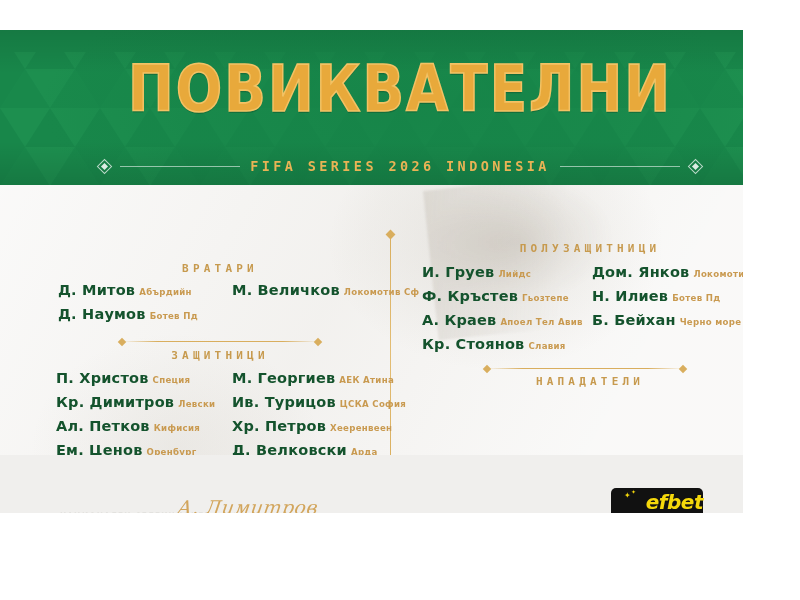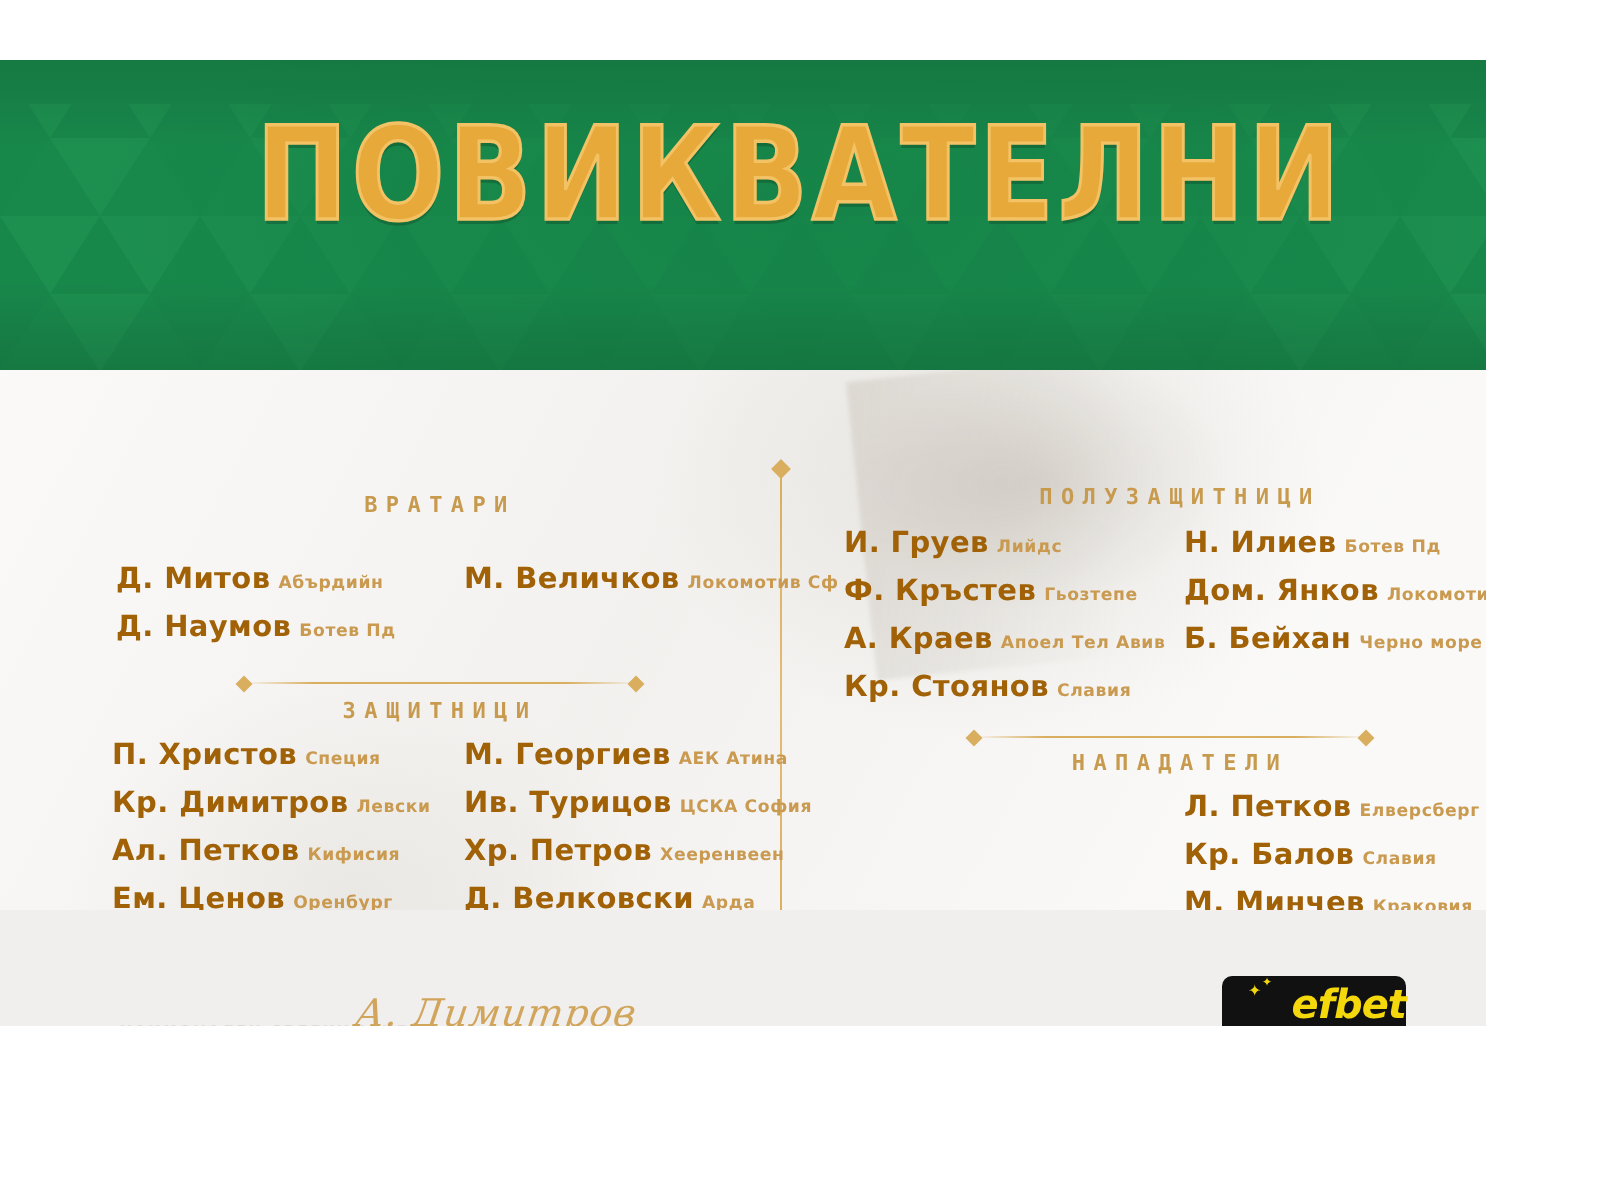--- a/index.html
+++ b/index.html
@@ -149,21 +149,21 @@
   .col { position: absolute; }
   .player {
     white-space: nowrap;
     line-height: 1;
     margin-bottom: 8px;
   }
   .pname {
     font-family: "DejaVu Sans", sans-serif;
     font-weight: 700;
     font-size: 14.5px;
-    color: #a16207;
+    color: #14532d;
     letter-spacing: .2px;
   }
   .pclub {
     font-family: "DejaVu Sans", sans-serif;
     font-weight: 700;
     font-size: 8.6px;
     color: #c99a50;
     letter-spacing: .3px;
     margin-left: 4px;
     margin-top: 12px;
@@ -255,30 +255,37 @@
       <rect width="800" height="155" fill="#18874a"></rect>
       <rect y="22" width="800" height="133" fill="url(#tri)"></rect>
     </svg>
     <div class="hdr-fade"></div>
     <div class="hdr-vign"></div>
 
     <div class="title-wrap">
       <div class="title">ПОВИКВАТЕЛНИ</div>
     </div>
 
+    <div class="subtitle-row">
+      <div class="sub-diamond"></div>
+      <div class="sub-line"></div>
+      <div class="subtitle">FIFA SERIES 2026 INDONESIA</div>
+      <div class="sub-line"></div>
+      <div class="sub-diamond"></div>
+    </div>
   </div>
 
   <div class="body">
     <div class="body-wm"></div>
     <div class="body-wm2"></div>
   </div>
 
   <div class="v-divider"></div>
 
-  <div class="section-head" style="left:55px; top:216px; width:330px;">ВРАТАРИ</div>
+  <div class="section-head" style="left:55px; top:232px; width:330px;">ВРАТАРИ</div>
   <div class="col" style="left:58px; top:252px;">
     <div class="player">
       <span class="pname">Д. Митов</span><span class="pclub">Абърдийн</span>
     </div>
     <div class="player">
       <span class="pname">Д. Наумов</span><span class="pclub">Ботев Пд</span>
     </div>
   </div>
   <div class="col" style="left:232px; top:252px;">
     <div class="player">
@@ -306,36 +313,30 @@
   </div>
 
   <div class="section-head" style="left:420px; top:212px; width:340px;">ПОЛУЗАЩИТНИЦИ</div>
   <div class="col" style="left:422px; top:234px;">
     <div class="player"><span class="pname">И. Груев</span><span class="pclub">Лийдс</span></div>
     <div class="player"><span class="pname">Ф. Кръстев</span><span class="pclub">Гьозтепе</span></div>
     <div class="player"><span class="pname">А. Краев</span><span class="pclub">Апоел Тел Авив</span></div>
     <div class="player"><span class="pname">Кр. Стоянов</span><span class="pclub">Славия</span></div>
   </div>
   <div class="col" style="left:592px; top:234px;">
+    <div class="player"><span class="pname">Дом. Янков</span><span class="pclub">Локомотив Сф</span></div>
     <div class="player"><span class="pname">Н. Илиев</span><span class="pclub">Ботев Пд</span></div>
-    <div class="player"><span class="pname">Дом. Янков</span><span class="pclub">Локомотив Сф</span></div>
     <div class="player"><span class="pname">Б. Бейхан</span><span class="pclub">Черно море</span></div>
   </div>
 
   <div class="h-rule" style="left:487px; top:338px; width:196px;">
     <div class="h-rule-end" style="left:-3px;"></div>
     <div class="h-rule-end" style="right:-3px;"></div>
   </div>
   <div class="section-head" style="left:420px; top:345px; width:340px;">НАПАДАТЕЛИ</div>
-  <div class="col" style="left:592px; top:366px;">
-    <div class="player"><span class="pname">Л. Петков</span><span class="pclub">Елверсберг</span></div>
-    <div class="player"><span class="pname">Кр. Балов</span><span class="pclub">Славия</span></div>
-    <div class="player"><span class="pname">М. Минчев</span><span class="pclub">Краковия</span></div>
-    <div class="player"><span class="pname">Г. Русев</span><span class="pclub">ЦСКА 1948</span></div>
-  </div>
 
   <div class="footer"></div>
 
   <div class="coach-label">НАЦИОНАЛЕН СЕЛЕКЦИОНЕР</div>
 
   <div class="sign-wrap">
     <div class="signature">А. Димитров</div>
 
   </div>
 

